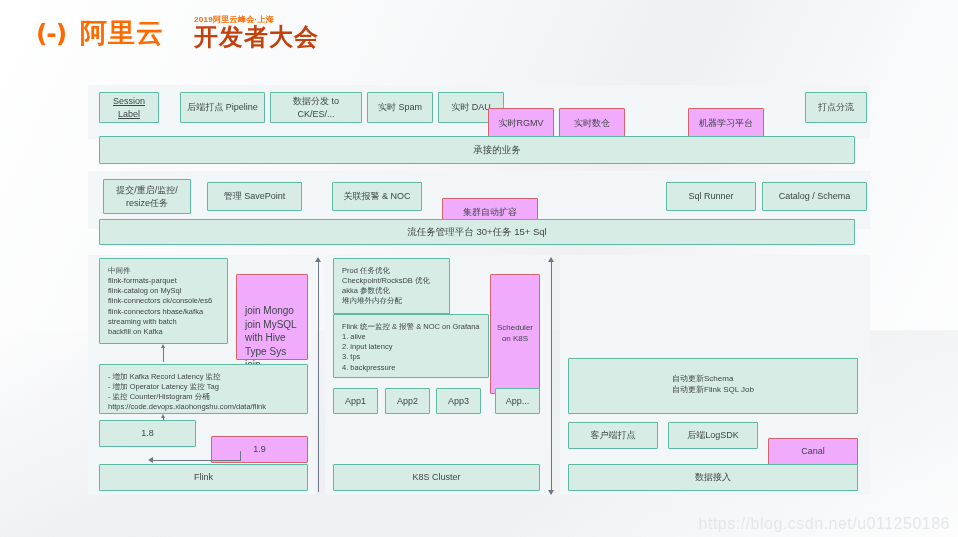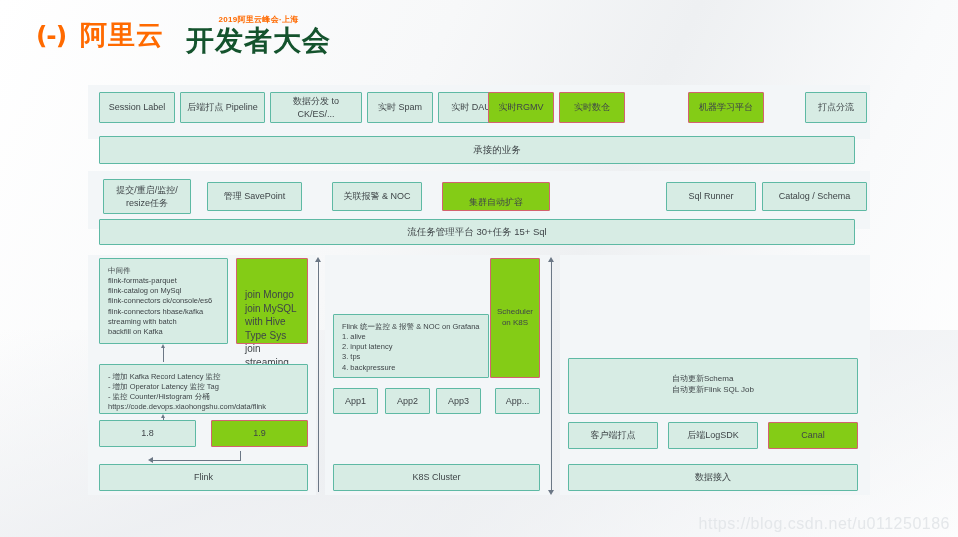--- a/index.html
+++ b/index.html
@@ -41,27 +41,27 @@
     color: #ff6a00;
     font-size: 25px; line-height: 1;
     letter-spacing: -1px;
     font-family: "DejaVu Sans", sans-serif;
     font-weight: 700;
   }
   .logo-cn {
     color: #ff6a00; font-size: 27px; font-weight: 700; letter-spacing: 1px;
     line-height: 1;
   }
-  .logo-right { margin-left: 14px; text-align: center; }
+  .logo-right { margin-left: 22px; }
   .logo-small {
     color: #ff6a00; font-size: 8px; font-weight: 700; line-height: 1;
     margin-bottom: 3px; letter-spacing: .3px;
   }
   .logo-big {
-    color: #14532d; font-size: 28px; font-weight: 700; letter-spacing: 1px; line-height: 1;
+    color: #c2410c; font-size: 24px; font-weight: 700; letter-spacing: 1px; line-height: 1; font-family: Liberation Mono, monospace;
   }
 
   
   .canvas {
     position: absolute; left: 0; top: 72px; width: 958px; height: 465px;
     z-index: 2;
   }
   .panel {
     position: absolute;
     background: #f3f6f8;
@@ -75,21 +75,22 @@
     color: #3f4548;
     font-size: 9px;
     display: flex; align-items: center; justify-content: center;
     text-align: center;
     line-height: 1.35;
     border-radius: 1px;
     padding: 2px 4px;
   }
   .box.pink {
     border-color: #d4626f;
-    background: #84cc16;
+    background: #f0abfc;
+    margin-top: 16px;
   }
   .box.left {
     justify-content: flex-start;
     text-align: left;
     align-items: flex-start;
     padding: 7px 8px;
   }
   .box.wide-label { font-size: 9.5px; }
   .box .ml { white-space: pre-line; }
 
@@ -159,21 +160,21 @@
 </div>
 
 <div class="canvas">
 
   <div class="panel" style="left:88px; top:13px; width:782px; height:54px;"></div>
   <div class="panel" style="left:88px; top:99px; width:782px; height:58px;"></div>
   <div class="panel" style="left:88px; top:183px; width:228px; height:240px;"></div>
   <div class="panel" style="left:325px; top:183px; width:225px; height:240px;"></div>
   <div class="panel" style="left:560px; top:183px; width:310px; height:240px;"></div>
 
-  <div class="box" style="left:99px; top:20px; width:76px; height:31px;">
+  <div class="box" style="left:99px; top:20px; width:60px; height:31px;text-decoration:underline;">
       <span>Session Label</span>
     </div>
   <div class="box" style="left:180px; top:20px; width:85px; height:31px;">
       <span>后端打点 Pipeline</span>
     </div>
   <div class="box" style="left:270px; top:20px; width:92px; height:31px;">
       <span>数据分发 to CK/ES/...</span>
     </div>
   <div class="box" style="left:367px; top:20px; width:66px; height:31px;">
       <span>实时 Spam</span>
@@ -201,21 +202,21 @@
   <div class="box" style="left:103px; top:107px; width:88px; height:35px;">
       <span class="ml">提交/重启/监控/
 resize任务</span>
     </div>
   <div class="box" style="left:207px; top:110px; width:95px; height:29px;">
       <span>管理 SavePoint</span>
     </div>
   <div class="box" style="left:332px; top:110px; width:90px; height:29px;">
       <span>关联报警 &amp; NOC</span>
     </div>
-  <div class="box pink" style="left:442px; top:110px; width:108px; height:29px;align-items:flex-end;">
+  <div class="box pink" style="left:442px; top:110px; width:96px; height:29px;">
       <span>集群自动扩容</span>
     </div>
   <div class="box" style="left:666px; top:110px; width:90px; height:29px;">
       <span>Sql Runner</span>
     </div>
   <div class="box" style="left:762px; top:110px; width:105px; height:29px;">
       <span>Catalog / Schema</span>
     </div>
 
   <div class="box wide-label" style="left:99px; top:147px; width:756px; height:26px;">
@@ -263,20 +264,26 @@
   <div class="hline" style="left:153px; top:388px; width:88px;"></div>
   <div class="arrow-left" style="left:148px; top:384.5px;"></div>
 
   <div class="box" style="left:99px; top:392px; width:209px; height:27px;">
       <span>Flink</span>
     </div>
 
   <div class="vline" style="left:318px; top:190px; height:230px;"></div>
   <div class="arrow-up" style="left:314.5px; top:185px;"></div>
 
+  <div class="box left" style="left:333px; top:186px; width:117px; height:56px; font-size:7.5px;">
+      <span class="ml">Prod 任务优化
+Checkpoint/RocksDB 优化
+akka 参数优化
+堆内堆外内存分配</span>
+    </div>
   <div class="box left" style="left:333px; top:242px; width:156px; height:64px; font-size:7.5px;">
       <span class="ml">Flink 统一监控 &amp; 报警 &amp; NOC on Grafana
 1. alive
 2. input latency
 3. tps
 4. backpressure</span>
     </div>
   <div class="box pink" style="left:490px; top:186px; width:50px; height:120px; font-size:8px;">
       <span class="ml">Scheduler
 on K8S</span>

